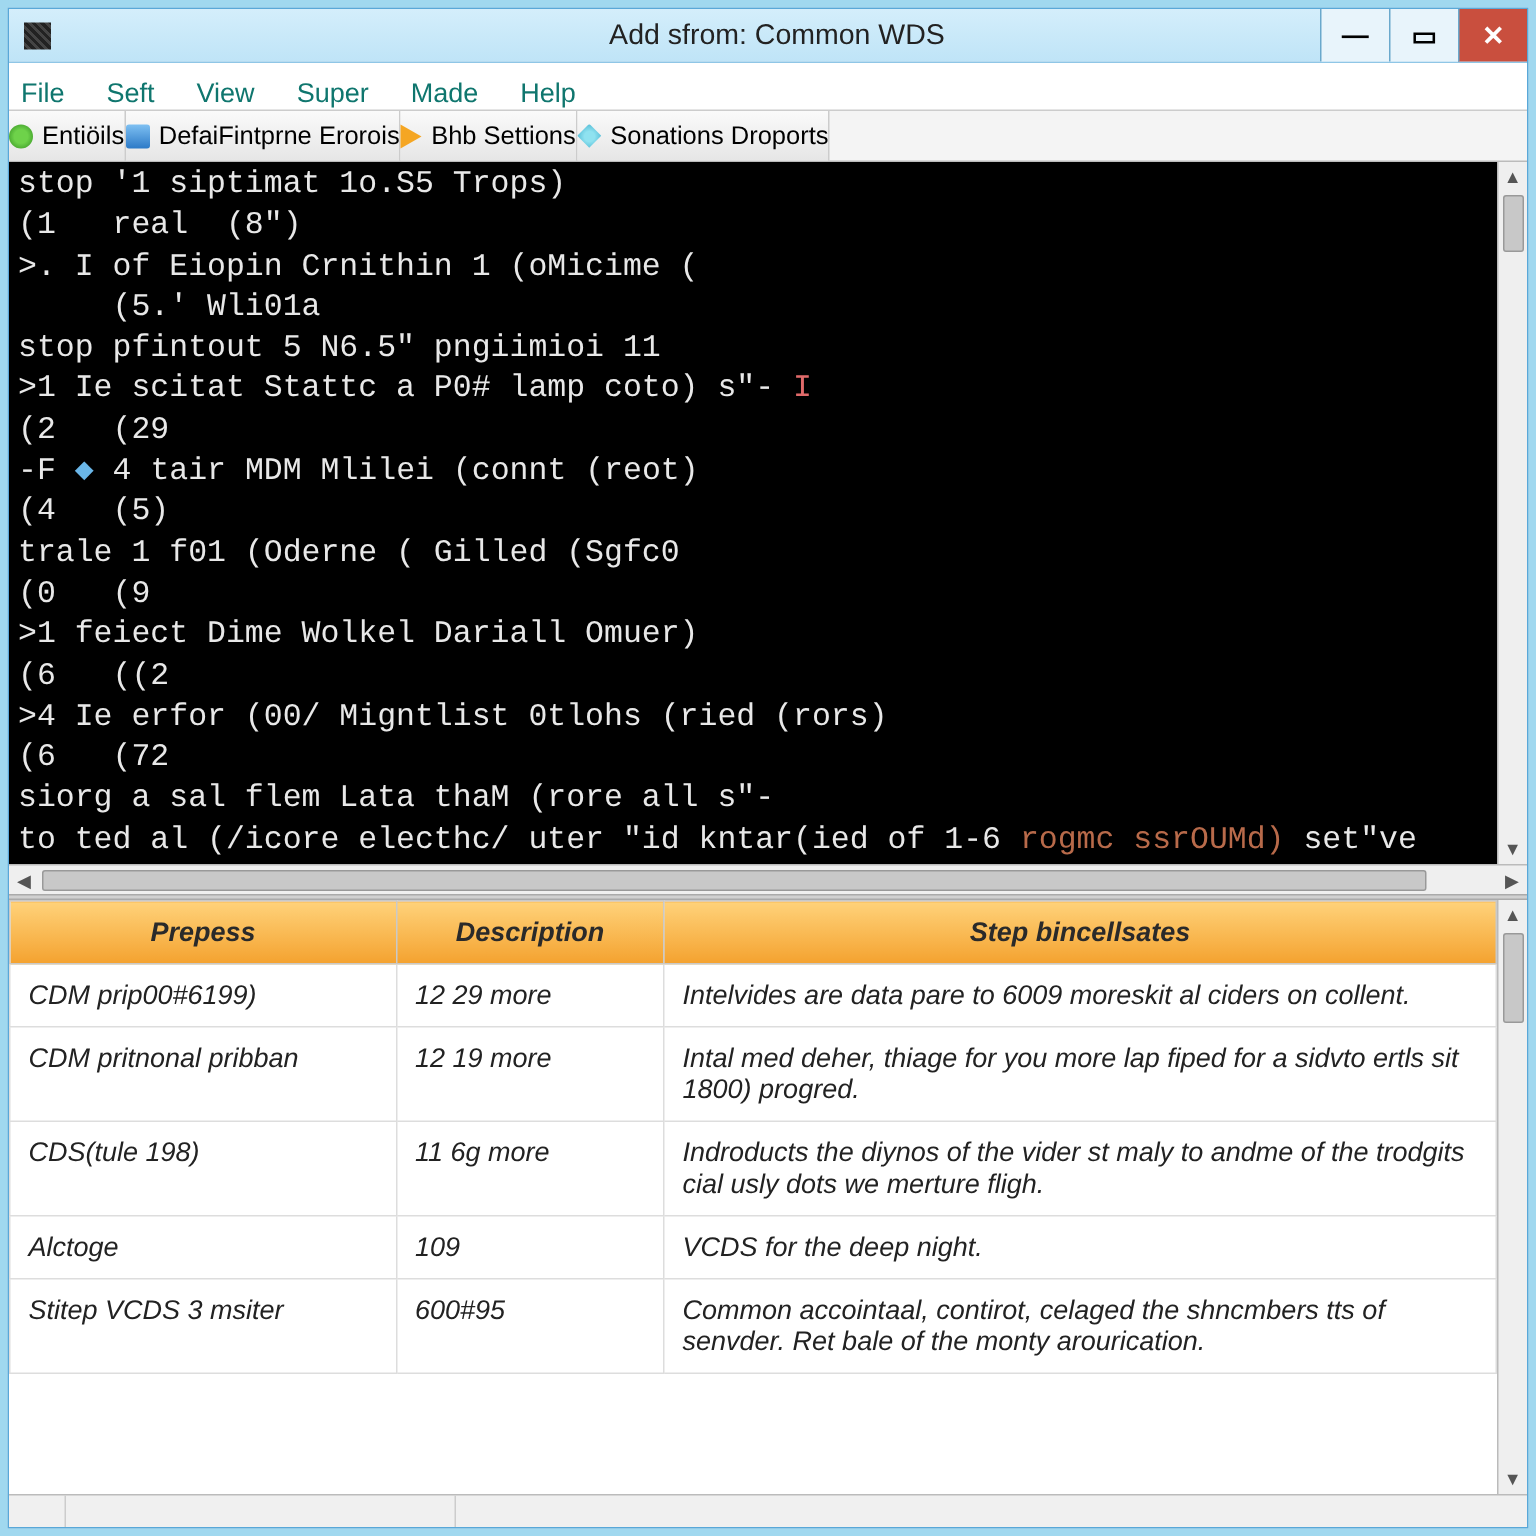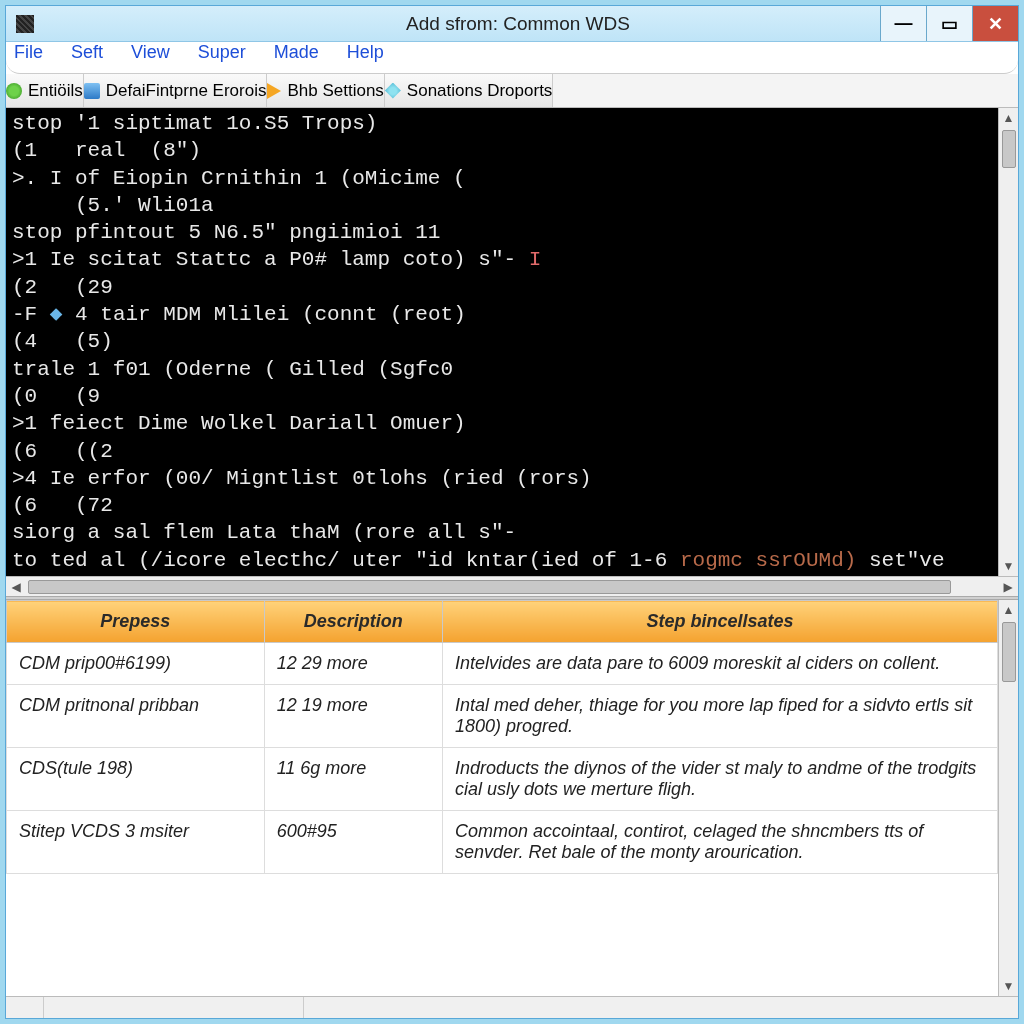--- a/index.html
+++ b/index.html
@@ -48,26 +48,25 @@
   font-size: 18px; font-weight: bold;
   cursor: pointer;
 }
 .winbtn.min { background: #e8f4fb; }
 .winbtn.max { background: #e8f4fb; }
 .winbtn.close { background: #c94f3e; color: #fff; }
 .menubar {
   height: 32px;
   background: #fff;
   display: flex;
-  align-items: flex-start;
+  align-items: flex-end;
   padding: 0 8px;
   font-size: 18px;
-  color: #1d4ed8;
+  color: #0f766e;
   border-bottom: 1px solid #ccc;
-  border-radius: 14px;
 }
 .menubar .menuitem { margin-right: 28px; cursor: pointer; }
 .tabbar {
   height: 34px;
   background: #f4f4f4;
   display: flex;
   align-items: stretch;
   border-bottom: 1px solid #bbb;
 }
 .tab {
@@ -264,20 +263,25 @@
             <td>CDM pritnonal pribban</td>
             <td>12 19 more</td>
             <td>Intal med deher, thiage for you more lap fiped for a sidvto ertls sit 1800) progred.</td>
           </tr>
           <tr>
             <td>CDS(tule 198)</td>
             <td>11 6g more</td>
             <td>Indroducts the diynos of the vider st maly to andme of the trodgits cial usly dots we merture fligh.</td>
           </tr>
           <tr>
+            <td>Alctoge</td>
+            <td>109</td>
+            <td>VCDS for the deep night.</td>
+          </tr>
+          <tr>
             <td>Stitep VCDS 3 msiter</td>
             <td>600#95</td>
             <td>Common accointaal, contirot, celaged the shncmbers tts of senvder. Ret bale of the monty arourication.</td>
           </tr>
         </tbody>
       </table>
     </div>
     <div class="vscroll">
       <div class="up">▲</div>
       <div class="thumb" style="top:22px;height:60px"></div>

